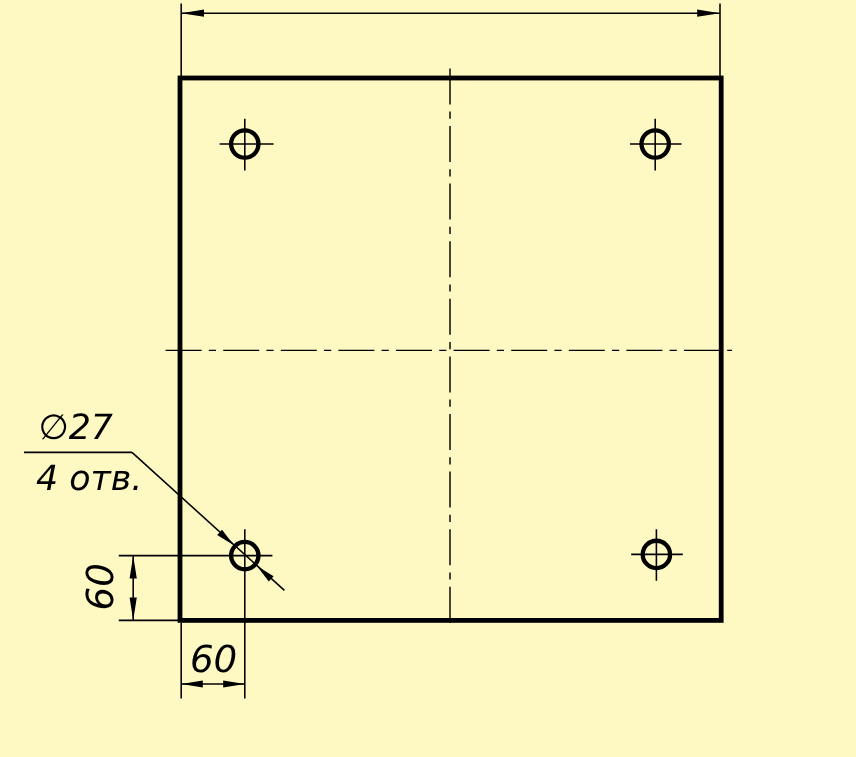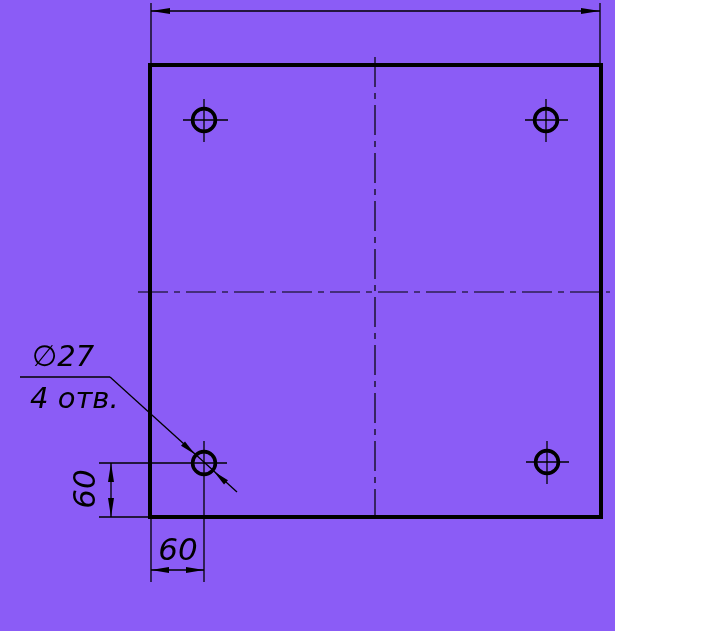--- a/index.html
+++ b/index.html
@@ -5,23 +5,23 @@
   html, body {
     margin: 0;
     padding: 0;
     background: #ffffff;
     width: 713px;
     height: 631px;
     overflow: hidden;
   }
   .drawing-wrap {
     position: relative;
-    width: 615px;
+    width: 713px;
     height: 631px;
-    background: #8b5cf6;
+    background: #fef9c3;
   }
   svg { display: block; }
   .thin  { stroke: #000000; stroke-width: 1.3; fill: none; }
   .bold  { stroke: #000000; stroke-width: 4;   fill: none; }
   .hole  { stroke: #000000; stroke-width: 3.6; fill: none; }
   .cline { stroke: #000000; stroke-width: 1.2; fill: none; stroke-dasharray: 30 6 6 6; }
   .arrow { fill: #000000; stroke: none; }
   .dim-text {
     font-family: "DejaVu Sans", sans-serif;
     font-style: italic;

